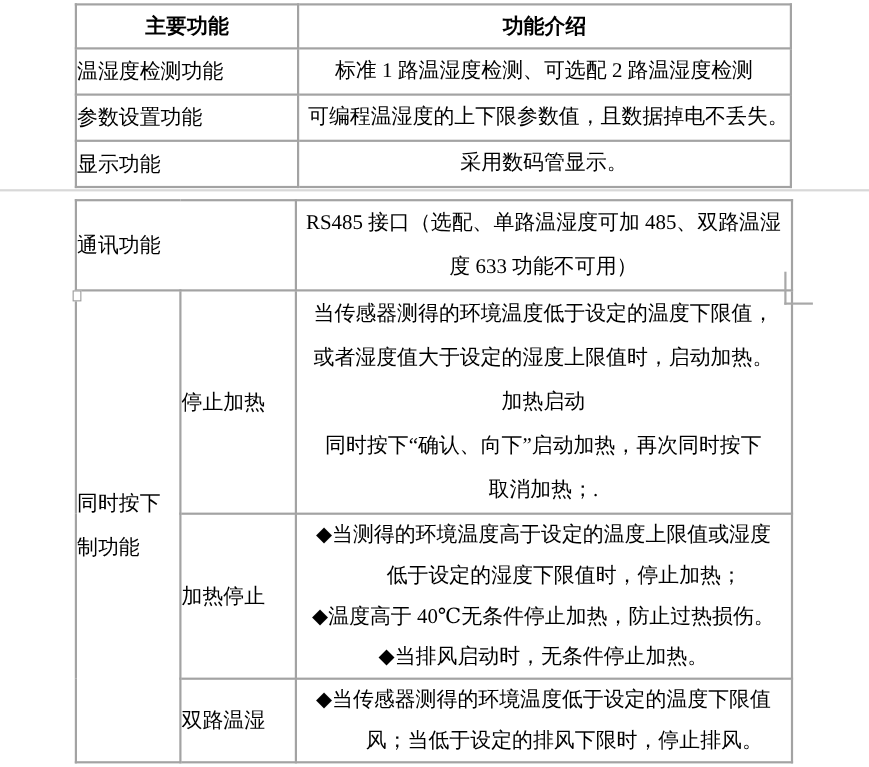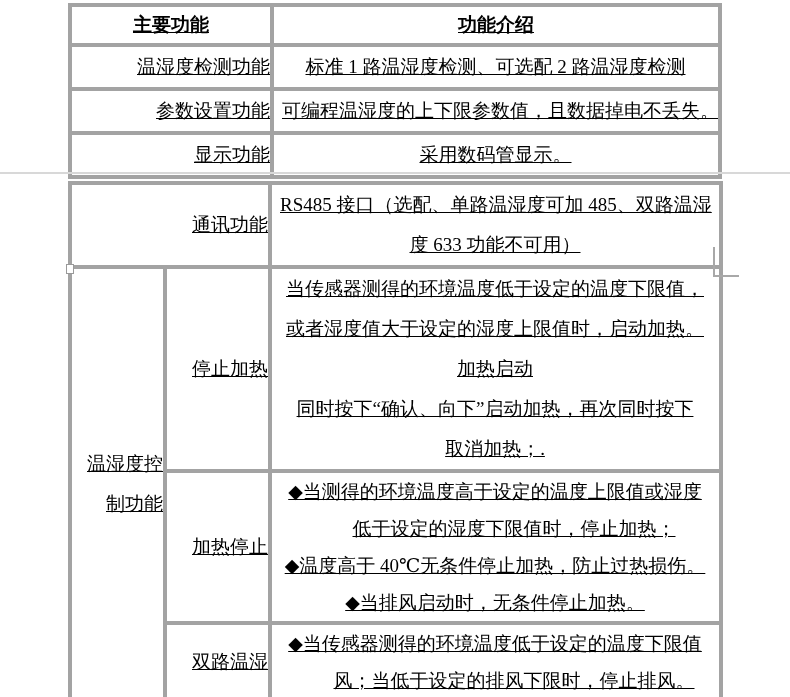--- a/index.html
+++ b/index.html
@@ -8,27 +8,27 @@
     position: relative;
     width: 790px;
     height: 697px;
     background: #ffffff;
     overflow: hidden;
     font-family: "Liberation Serif", "DejaVu Serif", serif;
     color: #000000;
     font-size: 19px;
   }
   table { border-collapse: collapse; table-layout: fixed; }
-  td { border: 4px solid #a3a3a3; overflow: hidden; vertical-align: middle; text-decoration: underline; }
+  td { border: 2px solid #a3a3a3; overflow: hidden; vertical-align: middle; }
 
   .t1 { position: absolute; left: 68px; top: 3px; width: 650px; }
   .t2 { position: absolute; left: 68px; top: 181px; width: 651px; }
 
   .hdr td { font-weight: bold; text-align: center; height: 40px; }
-  .label { text-align: right; vertical-align: middle; }
+  .label { text-align: left; vertical-align: middle; }
   .desc  { text-align: center; padding: 0 9px 0 8px; margin-top: 46px; }
 
   .ln   { line-height: 40px; white-space: nowrap; }
   .ln37 { line-height: 37px; white-space: nowrap; }
   .ind  { padding-left: 38px; }
 
   .sep {
     position: absolute; left: 0; top: 172px;
     width: 790px; height: 2px; background: #d8d8d8;
   }
@@ -93,21 +93,21 @@
     <tbody>
         <tr style="height:81px">
       <td class="label" colspan="2">通讯功能</td>
       <td class="desc">
         <div class="ln">RS485 接口（选配、单路温湿度可加 485、双路温湿</div>
         <div class="ln">度 633 功能不可用）</div>
       </td>
     </tr>
     <tr style="height:203px">
       <td class="label" rowspan="3">
-        <div class="ln">温湿度控</div>
+        <div class="ln">同时按下</div>
         <div class="ln">制功能</div>
       </td>
       <td class="label">停止加热</td>
       <td class="desc">
         <div class="ln">当传感器测得的环境温度低于设定的温度下限值，</div>
         <div class="ln">或者湿度值大于设定的湿度上限值时，启动加热。</div>
         <div class="ln">加热启动</div>
         <div class="ln">同时按下“确认、向下”启动加热，再次同时按下</div>
         <div class="ln">取消加热；.</div>
       </td>

